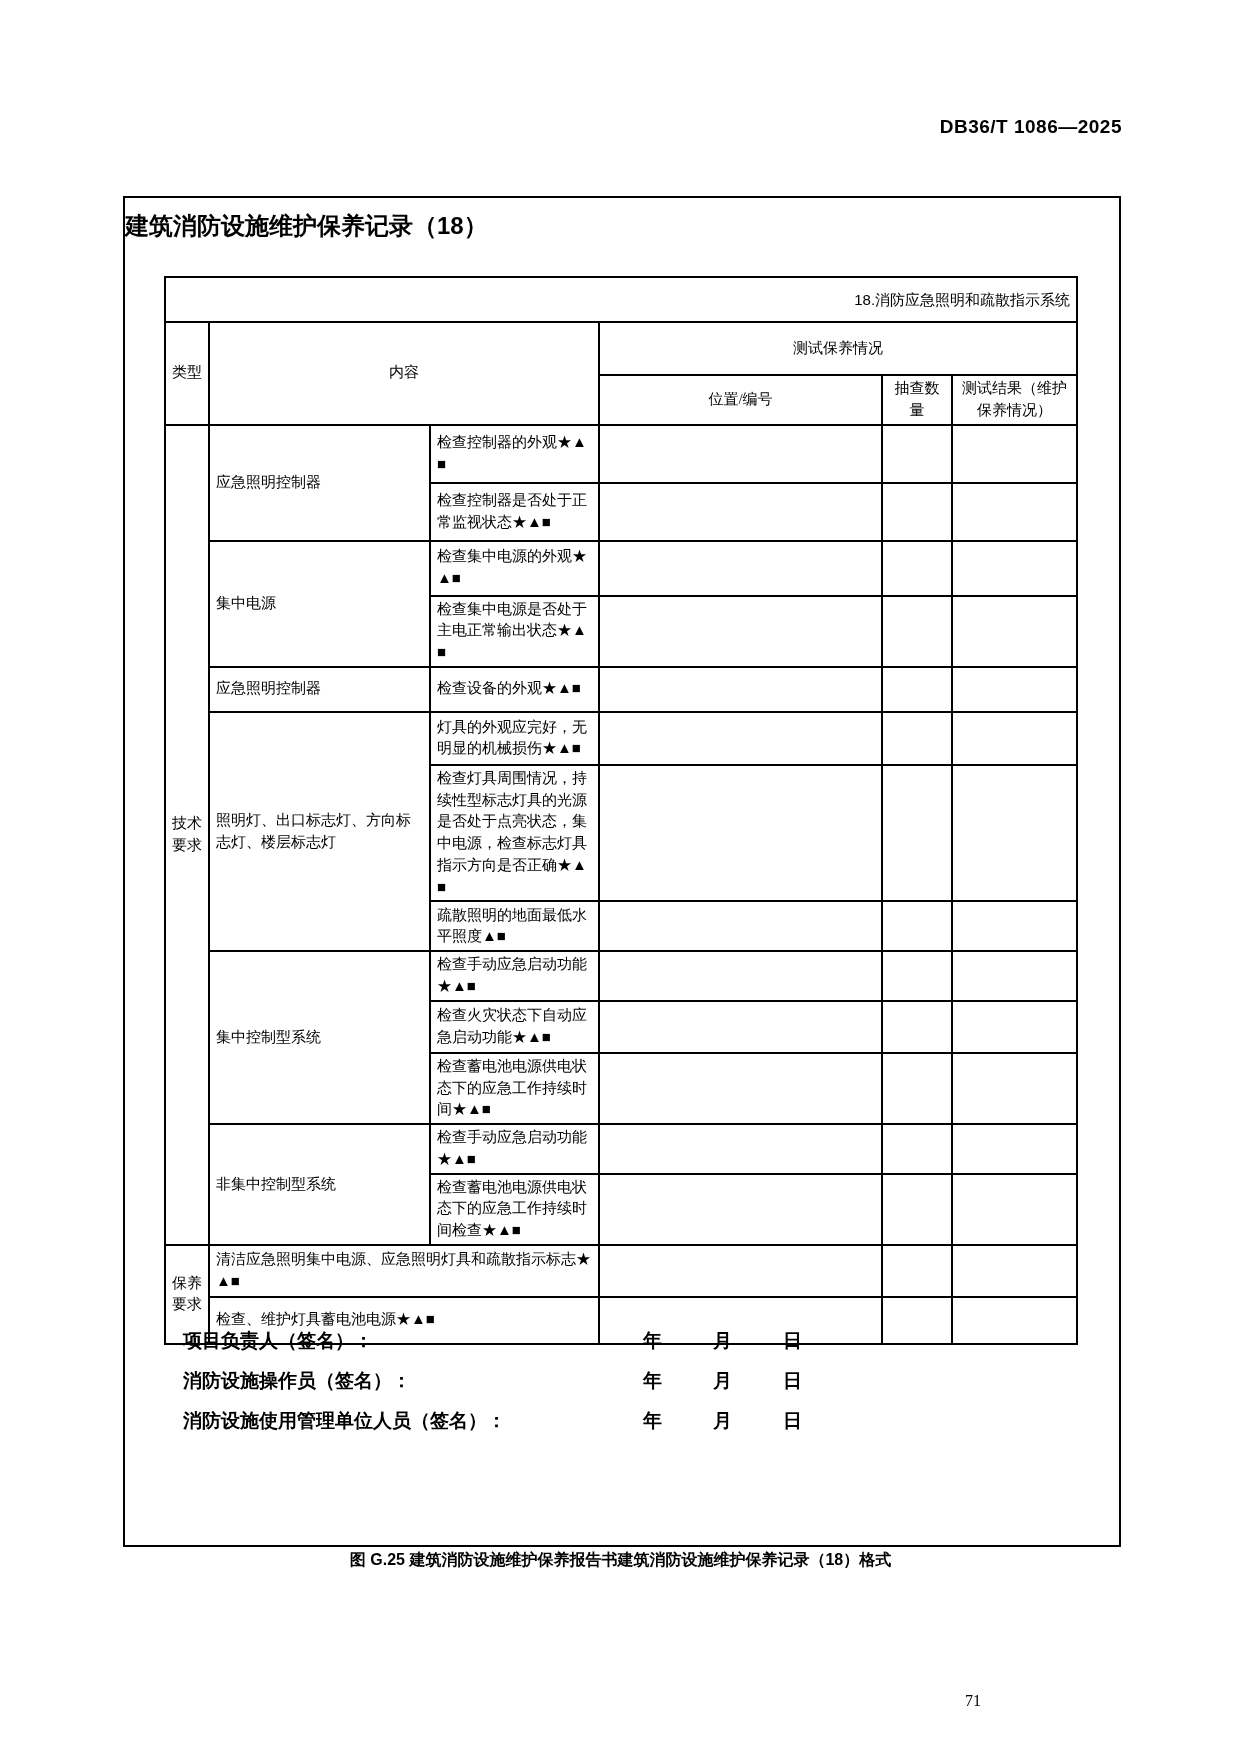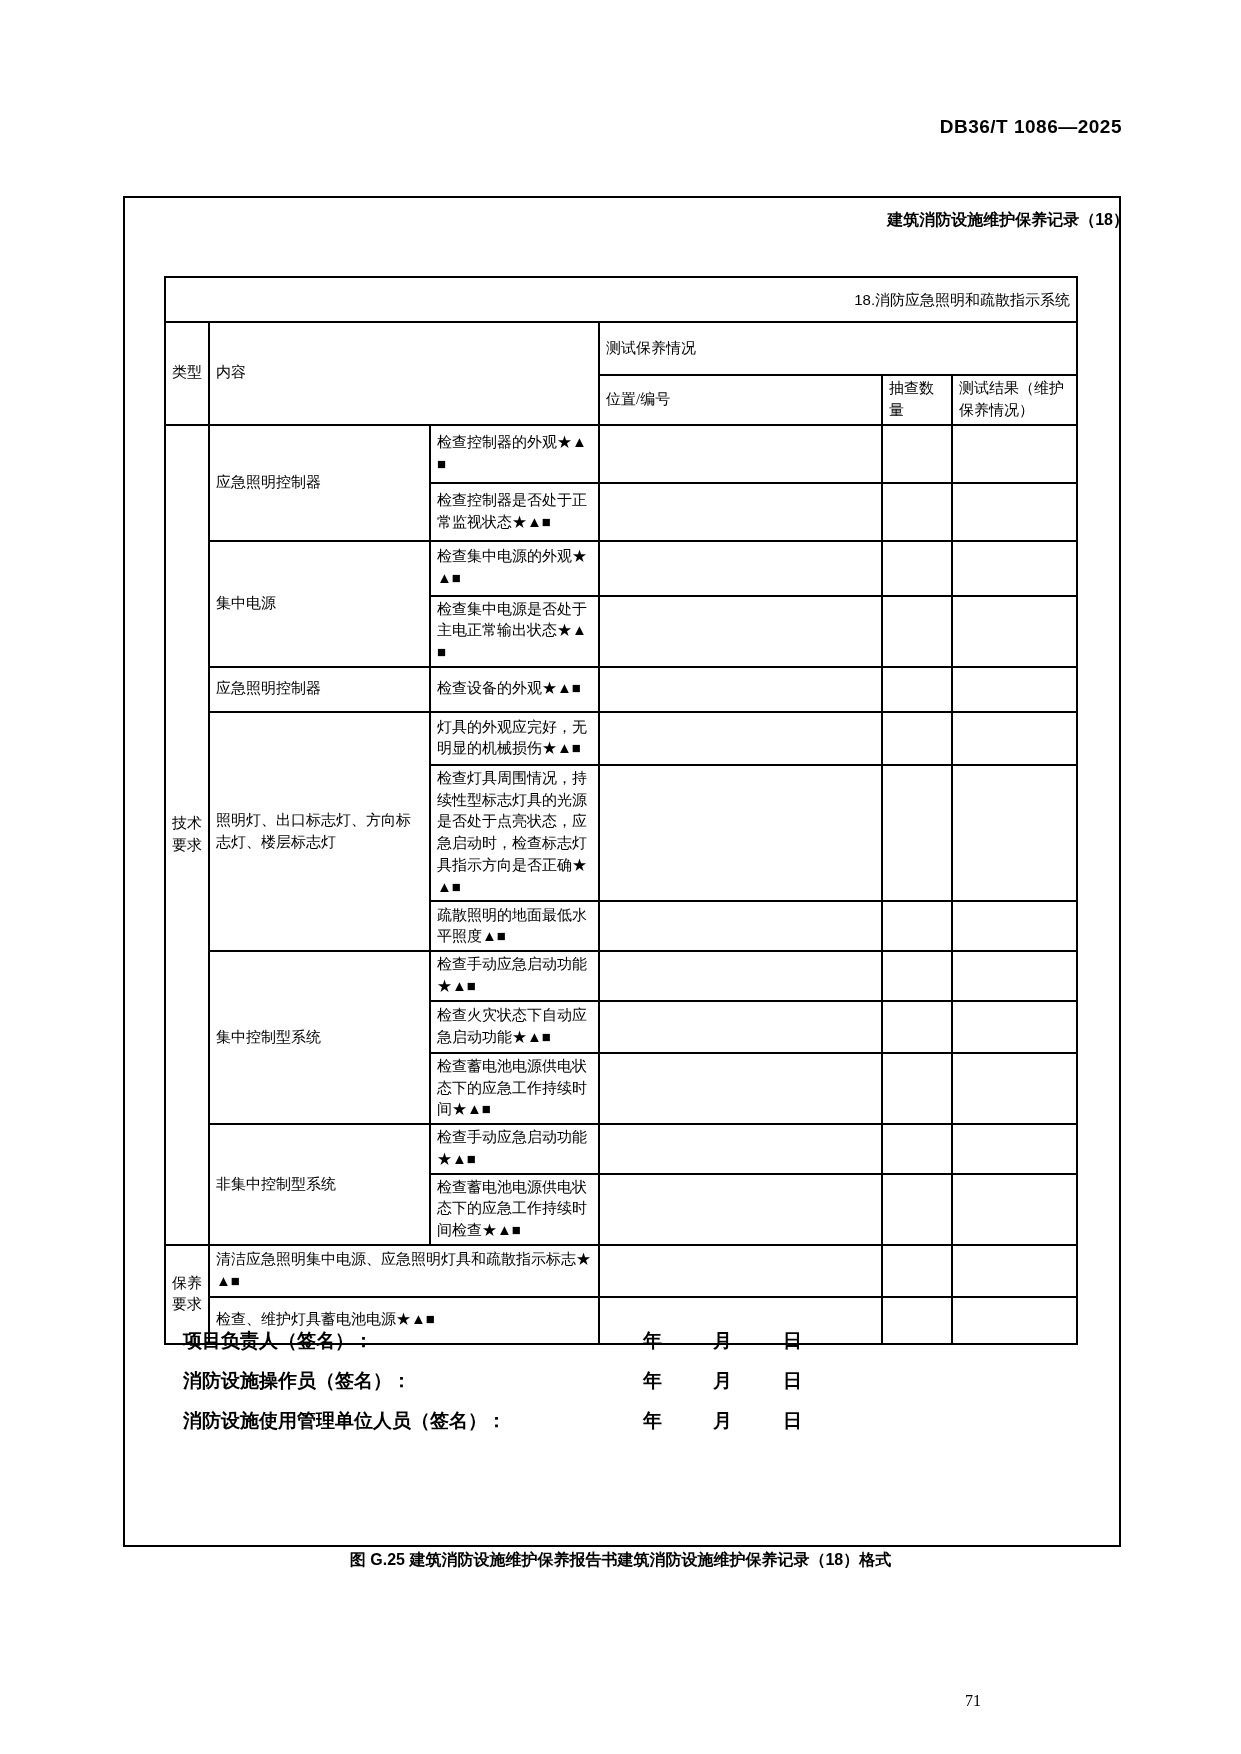--- a/index.html
+++ b/index.html
@@ -12,33 +12,33 @@
     position:absolute; top:116px; right:119px;
     font-family:"Liberation Sans", sans-serif;
     font-weight:bold; font-size:19px; letter-spacing:0.5px;
   }
   .form-box {
     position:absolute; left:123px; top:196px; width:994px; height:1347px;
     border:2px solid #000;
   }
   .form-title {
     position:absolute; top:12px; left:0; width:100%;
-    text-align:right; font-family:"Liberation Sans", sans-serif;
-    font-weight:bold; font-size:16px;margin-left:10px;
+    text-align:left; font-family:"Liberation Sans", sans-serif;
+    font-weight:bold; font-size:24px;
   }
   table.maint {
     position:absolute; left:39px; top:78px;
     border-collapse:collapse; table-layout:fixed; width:912px;
   }
   table.maint td {
     border:2px solid #000; padding:2px 6px;
     font-size:15px; line-height:1.45; vertical-align:middle;
     word-break:break-all; overflow:hidden;
   }
-  td.c { text-align:left; }
+  td.c { text-align:center; }
   td.sec {
     font-family:"Liberation Sans", sans-serif;
     font-weight:normal; font-size:15px; text-align:right; padding-left:8px;
   }
   td.padw { padding:2px 9px; }
   .sig-area { position:absolute; left:58px; top:1130px; width:900px; }
   .sig-row {
     display:flex; align-items:flex-start; height:40px;
     font-family:"Liberation Sans", sans-serif; font-weight:bold; font-size:19px;
   }
@@ -129,21 +129,21 @@
       </tr>
 
       <tr style="height:53px">
         <td rowspan="3">照明灯、出口标志灯、方向标志灯、楼层标志灯</td>
         <td>灯具的外观应完好，无明显的机械损伤★▲■</td>
         <td></td>
         <td></td>
         <td></td>
       </tr>
       <tr style="height:124px">
-        <td>检查灯具周围情况，持续性型标志灯具的光源是否处于点亮状态，应急启动时，检查标志灯具指示方向是否正确★▲■</td>
+        <td>检查灯具周围情况，持续性型标志灯具的光源是否处于点亮状态，集中电源，检查标志灯具指示方向是否正确★▲■</td>
         <td></td>
         <td></td>
         <td></td>
       </tr>
       <tr style="height:50px">
         <td>疏散照明的地面最低水平照度▲■</td>
         <td></td>
         <td></td>
         <td></td>
       </tr>

